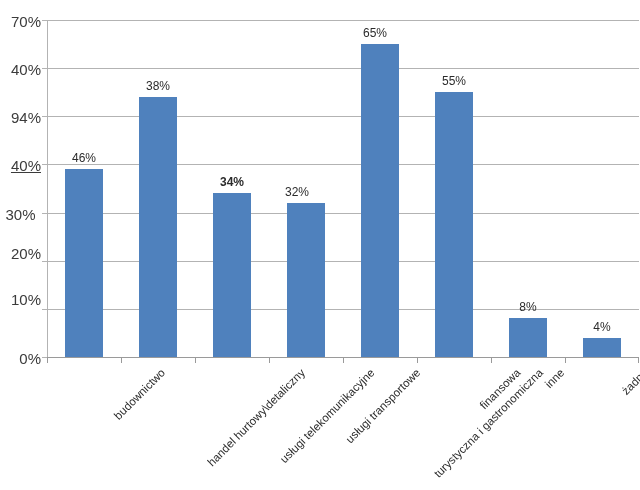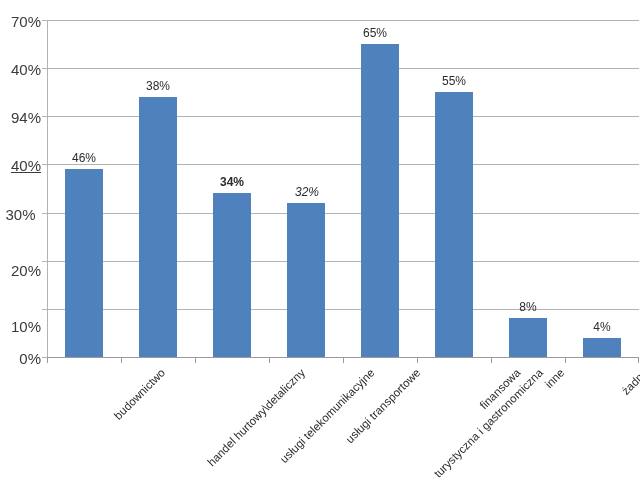--- a/index.html
+++ b/index.html
@@ -134,38 +134,38 @@
       <div class="gridline" style="top: 48.1429px;"></div>
       <div class="gridline" style="top: 0px;"></div>
     </div>
 
   <div id="axis-y-line"></div>
 
   <div id="axis-x-line"></div>
 
   <div id="y-labels">
       <div class="y-tick-label" style="top: 351px;">0%</div>
-      <div class="y-tick-label" style="top: 319px;">10%</div>
-      <div class="y-tick-label" style="top: 263px; text-align: right;">20%</div>
+      <div class="y-tick-label" style="top: 292px;">10%</div>
+      <div class="y-tick-label" style="top: 246px; text-align: right;">20%</div>
       <div class="y-tick-label" style="top: 206.571px; text-align: center;">30%</div>
       <div class="y-tick-label" style="top: 158.429px; text-decoration: underline;">40%</div>
       <div class="y-tick-label" style="top: 110.286px;">94%</div>
       <div class="y-tick-label" style="top: 62.1429px;">40%</div>
       <div class="y-tick-label" style="top: 14px;">70%</div>
     </div>
 
   <div id="bars-layer">
       <div class="bar" style="left: 65px; top: 169.243px; height: 187.757px; width: 38px; bottom: auto; background: rgb(79, 129, 189);"></div>
       <div class="bar-value" style="left: 49px; top: 152.243px;">46%</div>
       <div class="bar" style="left: 139px; top: 97.0286px; height: 259.971px; width: 38px; bottom: auto; background: rgb(79, 129, 189);"></div>
       <div class="bar-value" style="left: 123px; top: 80.0286px;">38%</div>
       <div class="bar" style="left: 213px; top: 193.314px; height: 163.686px; width: 38px; bottom: auto; background: rgb(79, 129, 189);"></div>
       <div class="bar-value" style="left: 197px; top: 176.314px; font-weight: bold;">34%</div>
       <div class="bar" style="left: 287px; top: 202.943px; height: 154.057px; width: 38px; bottom: auto; background: rgb(79, 129, 189);"></div>
-      <div class="bar-value" style="left: 272px; top: 185.943px; font-style: italic;">32%</div>
+      <div class="bar-value" style="left: 262px; top: 185.943px;">32%</div>
       <div class="bar" style="left: 361px; top: 44.0714px; height: 312.929px; width: 38px; bottom: auto; background: rgb(79, 129, 189);"></div>
       <div class="bar-value" style="left: 340px; top: 27.0714px;">65%</div>
       <div class="bar" style="left: 435px; top: 92.2143px; height: 264.786px; width: 38px; bottom: auto; background: rgb(79, 129, 189);"></div>
       <div class="bar-value" style="left: 419px; top: 75.2143px;">55%</div>
       <div class="bar" style="left: 509px; top: 318.486px; height: 38.5143px; width: 38px; bottom: auto; background: rgb(79, 129, 189);"></div>
       <div class="bar-value" style="left: 493px; top: 301.486px;">8%</div>
       <div class="bar" style="left: 583px; top: 337.743px; height: 19.2571px; width: 38px; bottom: auto; background: rgb(79, 129, 189);"></div>
       <div class="bar-value" style="left: 567px; top: 320.743px;">4%</div>
     </div>
   <div id="ticks-layer">

